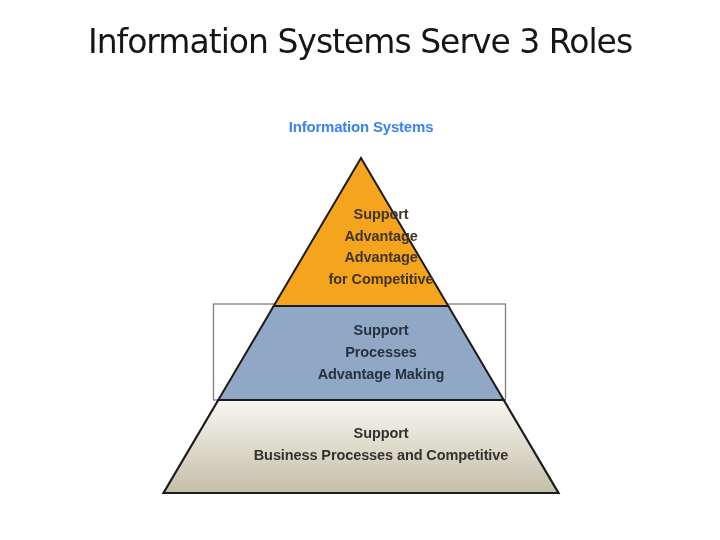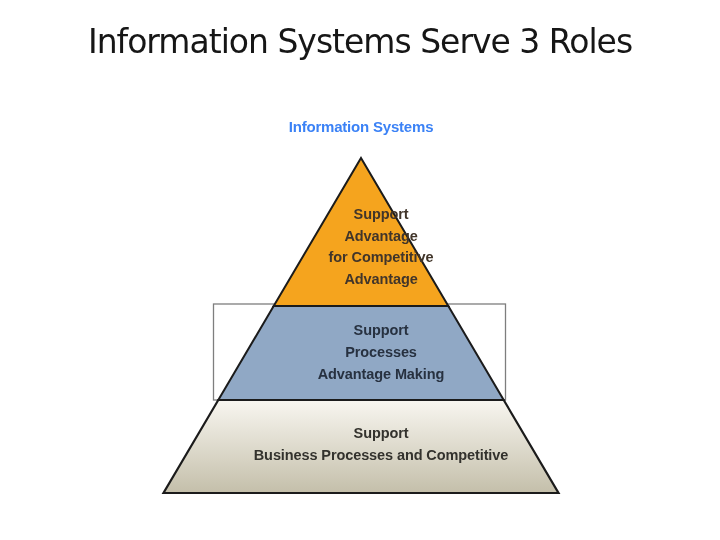--- a/index.html
+++ b/index.html
@@ -39,22 +39,22 @@
     <polygon points="273.7,306 448.3,306 503.7,400 218.3,400" stroke-width="2" fill="#90A8C5" stroke="#1b1b1b"></polygon>
 
     <polygon points="361,158 448.3,306 273.7,306" stroke-width="2" fill="#F5A41E" stroke="#1b1b1b"></polygon>
   </svg>
 
   <div class="fig-label">Information Systems</div>
 
   <div class="level-text top">
     <div>Support</div>
     <div>Advantage</div>
+    <div>Advantage</div>
     <div>for Competitive</div>
-    <div>Advantage</div>
   </div>
 
   <div class="level-text middle">
     <div>Support</div>
     <div>Processes</div>
     <div>Advantage Making</div>
   </div>
 
   <div class="level-text bottom">
     <div>Support</div>

